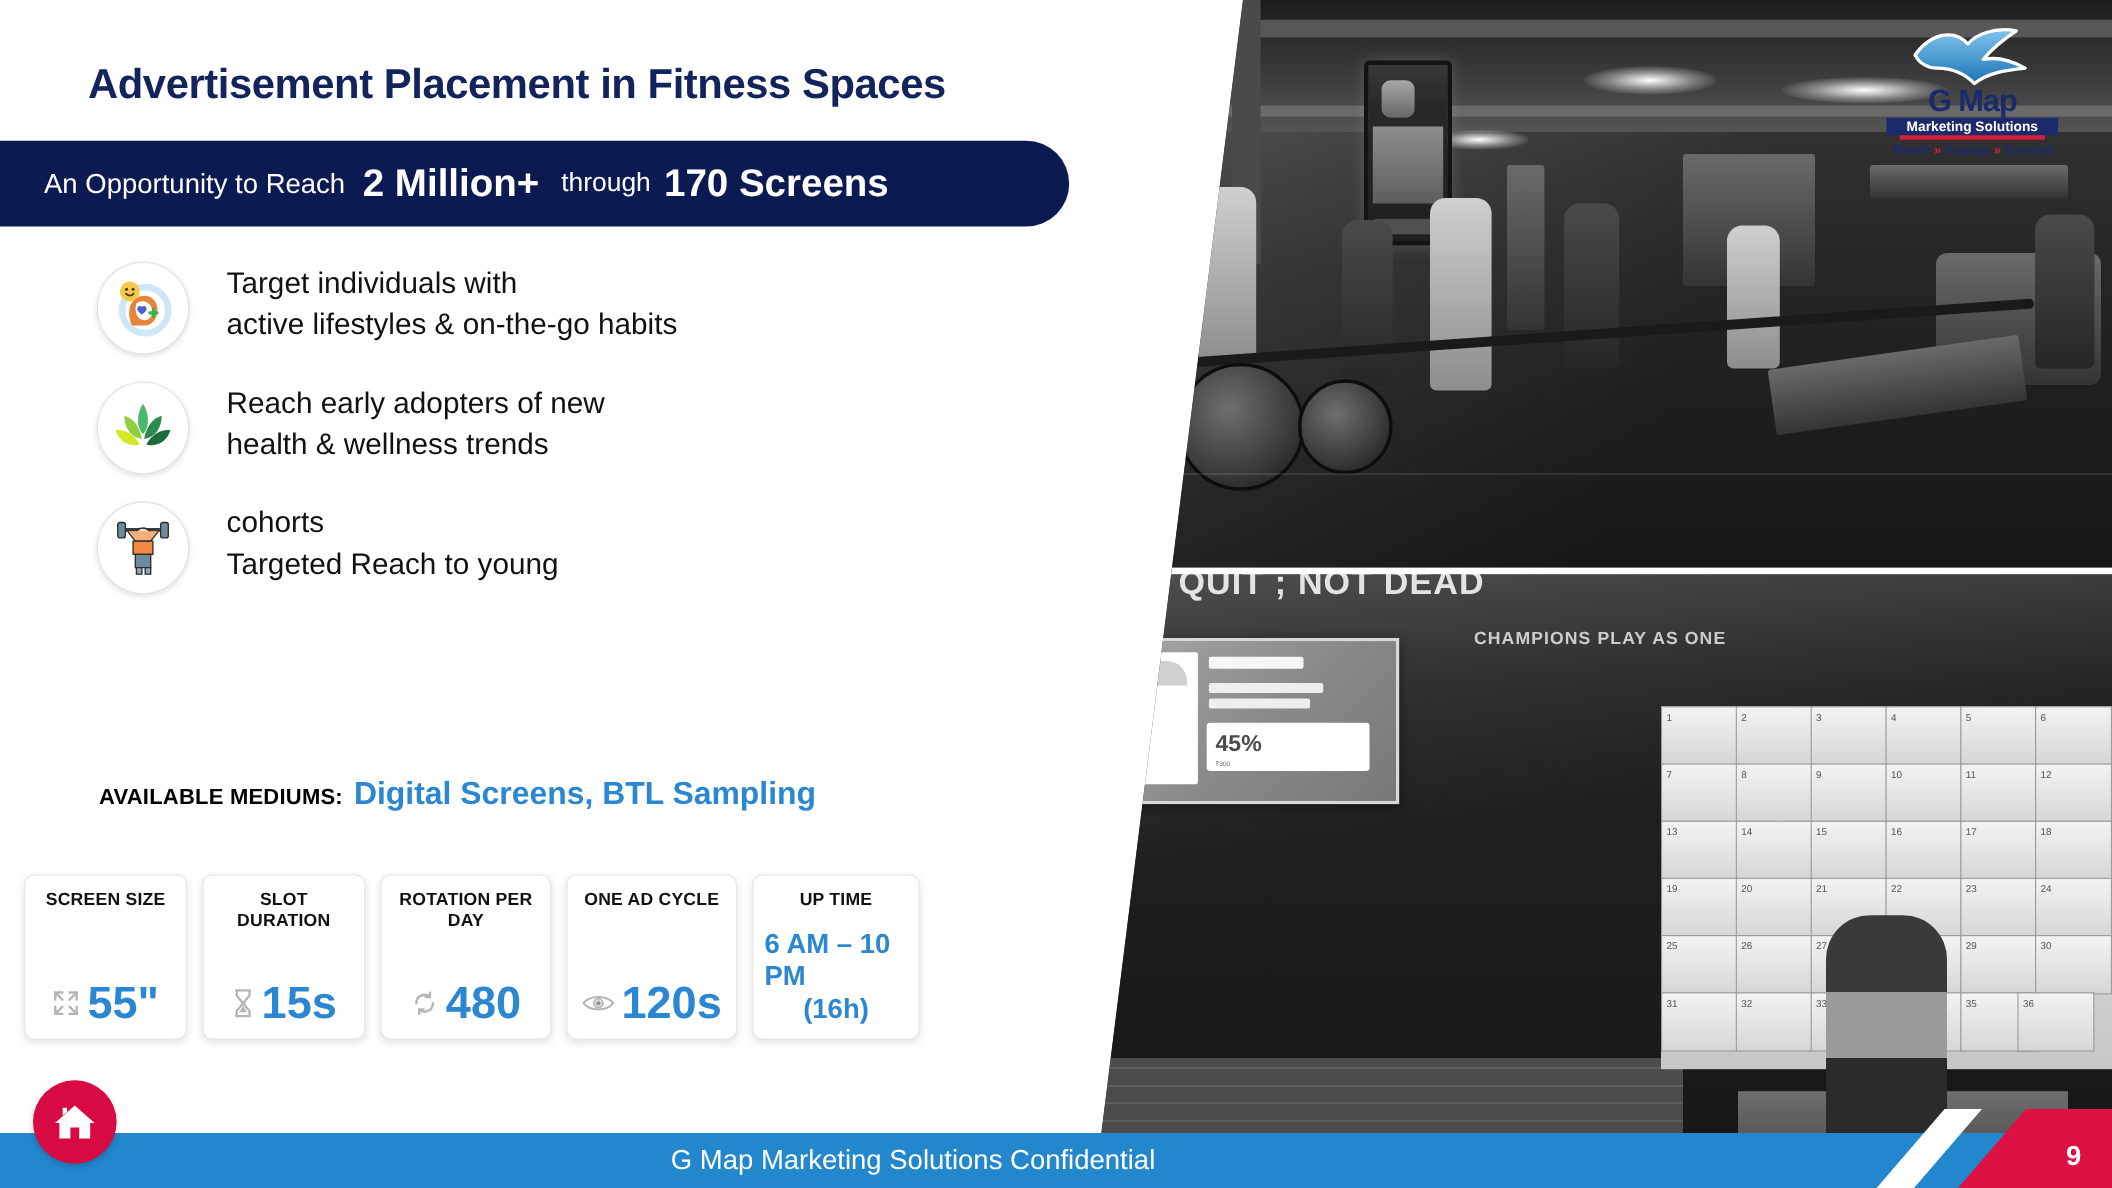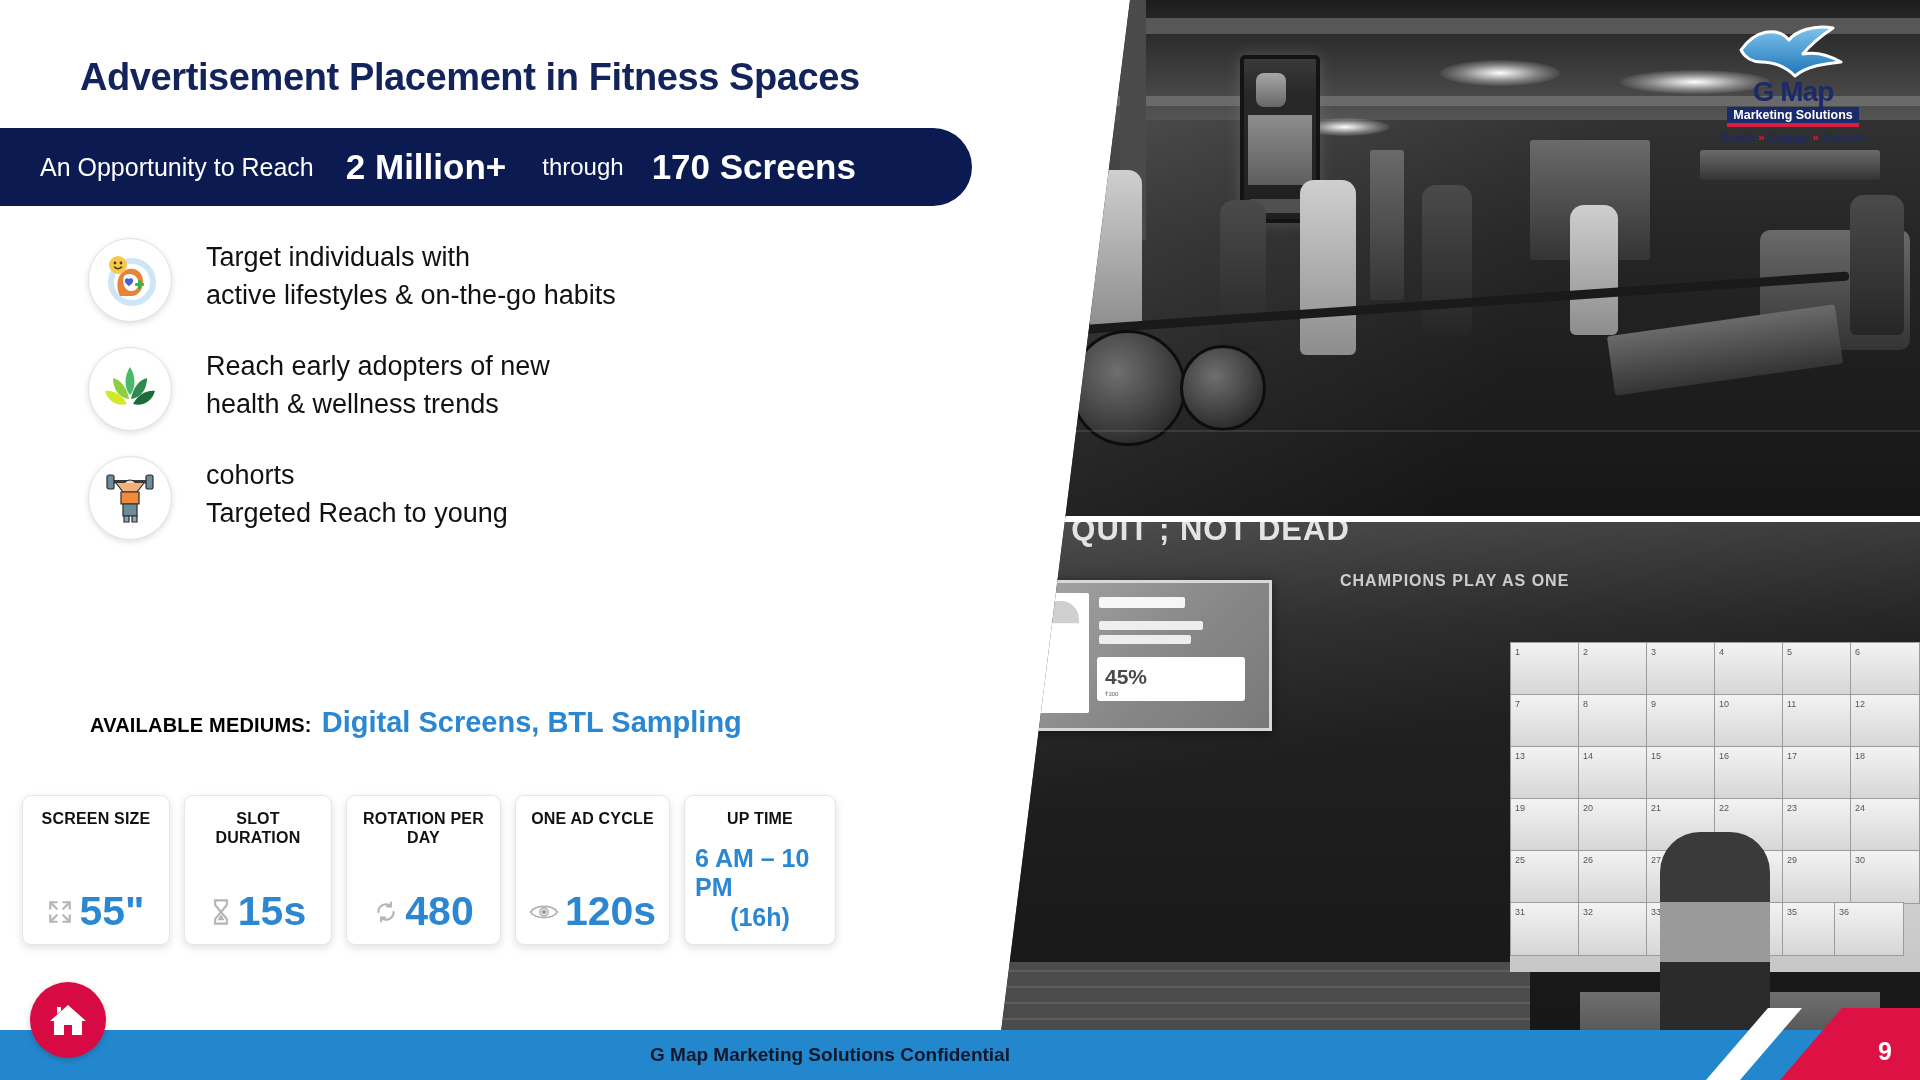--- a/index.html
+++ b/index.html
@@ -88,34 +88,34 @@
   .counter-person{position:absolute;right:150px;bottom:0;width:110px;height:250px;
     background:linear-gradient(180deg,#3a3a3a 0 70px,#9a9a9a 70px 130px,#2b2b2b 130px 100%);
     border-radius:40px 40px 0 0;filter:grayscale(1);}
   .desk{position:absolute;right:40px;bottom:0;width:300px;height:90px;background:linear-gradient(180deg,#6f6f6f,#3c3c3c);}
 
   
   .logo{position:absolute;top:22px;right:42px;width:170px;height:150px;text-align:center;z-index:6;}
   .logo .bird{display:block;margin:0 auto;}
   .logo .gmap-row{margin-top:-6px;line-height:1;}
   .logo .gmap-text{font-size:28px;font-weight:bold;color:#1b2a6b;font-family:"Liberation Sans",sans-serif;letter-spacing:-1px;}
-  .logo .ms-bar{margin:1px auto 0;width:132px;background:#1b2a6b;color:#fff;font-size:12.5px;font-weight:bold;padding:1px 0;}
+  .logo .ms-bar{margin:1px auto 0;width:156px;background:#1b2a6b;color:#fff;font-size:12.5px;font-weight:bold;padding:1px 0;}
   .logo .ms-underline{margin:0 auto;width:132px;height:4px;background:#d81e3f;}
   .logo .rec{margin-top:4px;font-size:11.5px;font-weight:bold;color:#1b2a6b;}
   .logo .rec b{color:#d81e3f;}
 
   
   .title{
     position:absolute;left:80px;top:56px;width:900px;
     font-size:38px;font-weight:bold;color:#13235b;letter-spacing:-0.4px;
   }
   .banner{
     position:absolute;left:0;top:128px;width:972px;height:78px;
     background:#0c1a52;border-radius:0 39px 39px 0;
-    display:flex;align-items:center;color:#fff;padding-left:40px;box-sizing:border-box;gap:16px;
+    display:flex;align-items:center;color:#fff;padding-left:40px;box-sizing:border-box;
   }
   .banner .small{font-size:25px;font-weight:normal;}
   .banner .big{font-size:35px;font-weight:bold;margin:0 16px;}
   .banner .mid{font-size:24px;font-weight:normal;margin:0 12px 0 4px;}
   .banner .big2{font-size:35px;font-weight:bold;}
 
   .bullets{position:absolute;left:88px;top:238px;width:760px;}
   .bullet{display:flex;align-items:flex-start;margin-bottom:25px;}
   .b-icon{
     width:82px;height:82px;border-radius:50%;background:#fff;
@@ -138,21 +138,21 @@
   }
   .stat .s-label{font-size:16px;font-weight:bold;color:#111;text-align:center;line-height:1.18;letter-spacing:.2px;}
   .stat .s-val{margin-top:auto;display:flex;align-items:center;justify-content:center;gap:6px;
     font-size:41px;font-weight:bold;color:#2b87d1;line-height:1;}
   .stat .s-val.small{font-size:25px;flex-direction:column;gap:2px;line-height:1.15;}
   .stat .s-icon{display:inline-flex;align-items:center;color:#b5b5b5;}
 
   
   .footer{position:absolute;left:0;bottom:0;width:1920px;height:50px;background:#2387cd;z-index:5;}
   .footer .f-text{position:absolute;left:0;right:0;top:0;bottom:0;display:flex;align-items:center;justify-content:center;
-    color:#0f172a;font-size:19px;padding-right:260px;box-sizing:border-box;font-weight:bold;}
+    color:#ffffff;font-size:25px;padding-right:260px;box-sizing:border-box;}
   .pagebadge{position:absolute;right:0;bottom:0;width:140px;height:72px;background:#dd1144;z-index:6;
     -webkit-clip-path:polygon(62px 0,140px 0,140px 72px,0 72px);clip-path:polygon(62px 0,140px 0,140px 72px,0 72px);}
   .pagebadge span{position:absolute;right:28px;bottom:14px;color:#fff;font-size:25px;font-weight:bold;}
   .pagewhite{position:absolute;right:118px;bottom:0;width:96px;height:72px;background:#fff;z-index:5;
     -webkit-clip-path:polygon(62px 0,96px 0,34px 72px,0 72px);clip-path:polygon(62px 0,96px 0,34px 72px,0 72px);}
 
   .homebtn{position:absolute;left:30px;bottom:22px;width:76px;height:76px;border-radius:50%;
     background:#d80a43;display:flex;align-items:center;justify-content:center;z-index:7;
     box-shadow:0 2px 6px rgba(0,0,0,.2);}
 </style>

